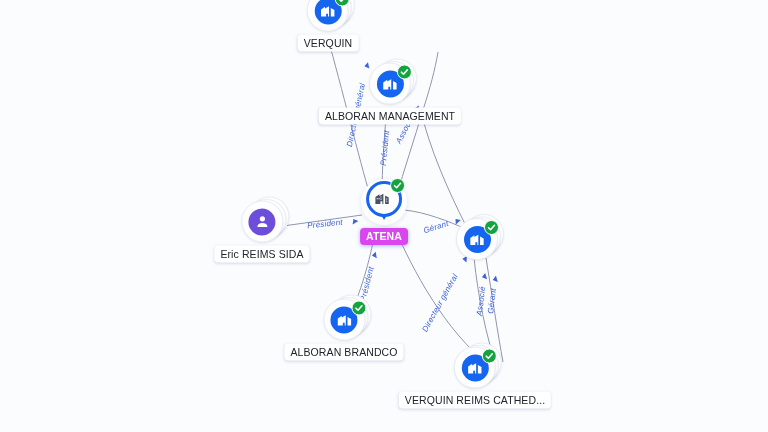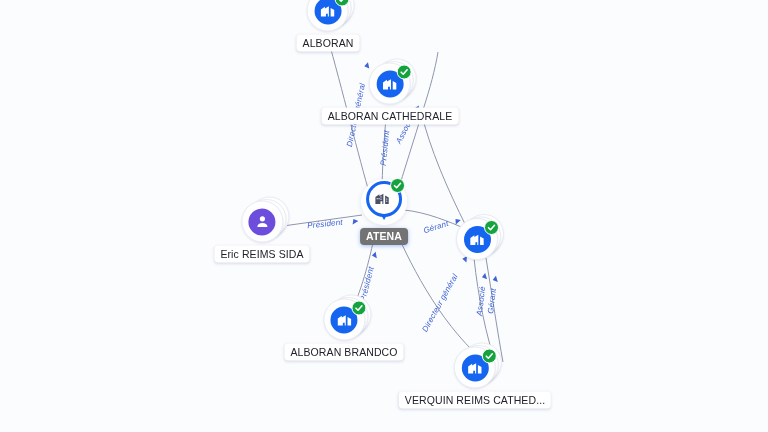--- a/index.html
+++ b/index.html
@@ -138,21 +138,21 @@
     border-radius: 4px;
     padding: 2px 6px;
     font-size: 10.5px;
     color: #20232c;
     letter-spacing: 0.1px;
     white-space: nowrap;
     box-shadow: 0 1px 3px rgba(40,60,110,0.16);
     line-height: 13px;
   }
   .node-label.selected {
-    background: #737373;
+    background: #d946ef;
     color: #ffffff;
     font-weight: bold;
     box-shadow: 0 1px 4px rgba(21,101,240,0.40);
   }
   .node.pin-node .node-label { margin-top: -3px; }
 
   
   .edge-label {
     position: absolute;
     font-size: 8px;
@@ -226,21 +226,21 @@
               <rect x="18.2" y="12.8" width="1.6" height="1.6" fill="#fff" opacity="0.95"></rect>
               <rect x="18.2" y="16.0" width="1.6" height="1.6" fill="#fff" opacity="0.95"></rect>
             </svg>
           </div>
           <div class="badge">
             <svg width="9" height="9" viewBox="0 0 24 24" fill="none" stroke="#ffffff" stroke-width="4.2" stroke-linecap="round" stroke-linejoin="round">
               <path d="M4 12.5 L9.5 18 L20 6"></path>
             </svg>
           </div>
         </div>
-        <div class="node-label">ALBORAN</div>
+        <div class="node-label">VERQUIN</div>
       </div>
       <div class="node" style="left: 390px; top: 93px;">
         <div class="avatar-wrap">
           <div class="stack-card s3"></div>
           <div class="stack-card s2"></div>
           <div class="stack-card s1"></div>
           <div class="avatar company" style="background:#1565f0">
             <svg width="16" height="16" viewBox="0 0 24 24" fill="#ffffff">
               <path d="M2 21V10.5L8 6.3V9l6-3.2V21h-1.6v-4.2h-2.8V21H2zm14.6 0V8.4l5.4 2.9V21h-5.4z"></path>
               <rect x="3.9" y="12.2" width="1.7" height="1.7" fill="#fff" opacity="0.95"></rect>
@@ -250,21 +250,21 @@
               <rect x="18.2" y="12.8" width="1.6" height="1.6" fill="#fff" opacity="0.95"></rect>
               <rect x="18.2" y="16.0" width="1.6" height="1.6" fill="#fff" opacity="0.95"></rect>
             </svg>
           </div>
           <div class="badge">
             <svg width="9" height="9" viewBox="0 0 24 24" fill="none" stroke="#ffffff" stroke-width="4.2" stroke-linecap="round" stroke-linejoin="round">
               <path d="M4 12.5 L9.5 18 L20 6"></path>
             </svg>
           </div>
         </div>
-        <div class="node-label">ALBORAN CATHEDRALE</div>
+        <div class="node-label">ALBORAN MANAGEMENT</div>
       </div>
       <div class="node pin-node" style="left: 384px; top: 212px;">
         <div class="pin-wrap">
           <div class="pin-halo"></div>
           <div class="pin-tail"></div>
           <div class="pin"></div>
           <div class="pin-icon"><svg width="16" height="16" viewBox="0 0 24 24" fill="#4a5165">
               <path d="M2 21V10.5L8 6.3V9l6-3.2V21h-1.6v-4.2h-2.8V21H2zm14.6 0V8.4l5.4 2.9V21h-5.4z"></path>
               <rect x="3.9" y="12.2" width="1.7" height="1.7" fill="#fff" opacity="0.95"></rect>
               <rect x="6.7" y="12.2" width="1.7" height="1.7" fill="#fff" opacity="0.95"></rect>

